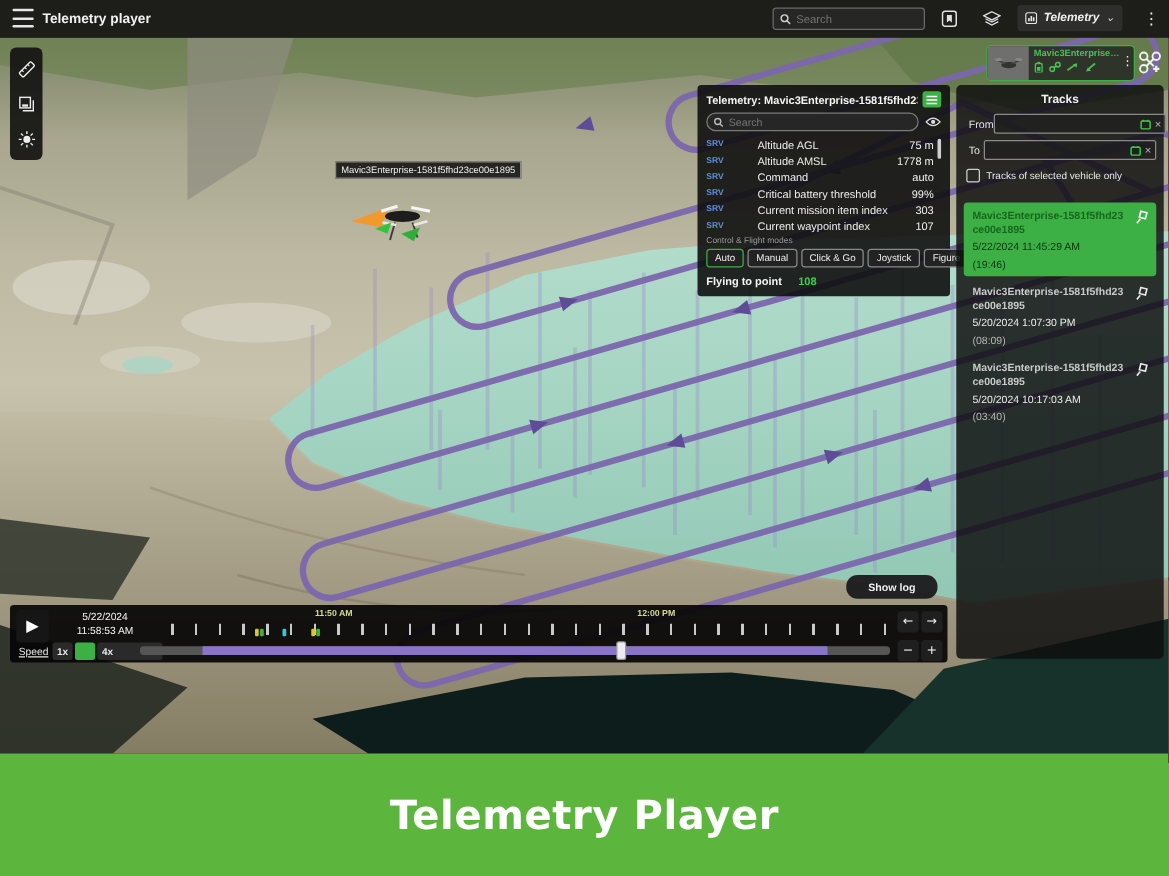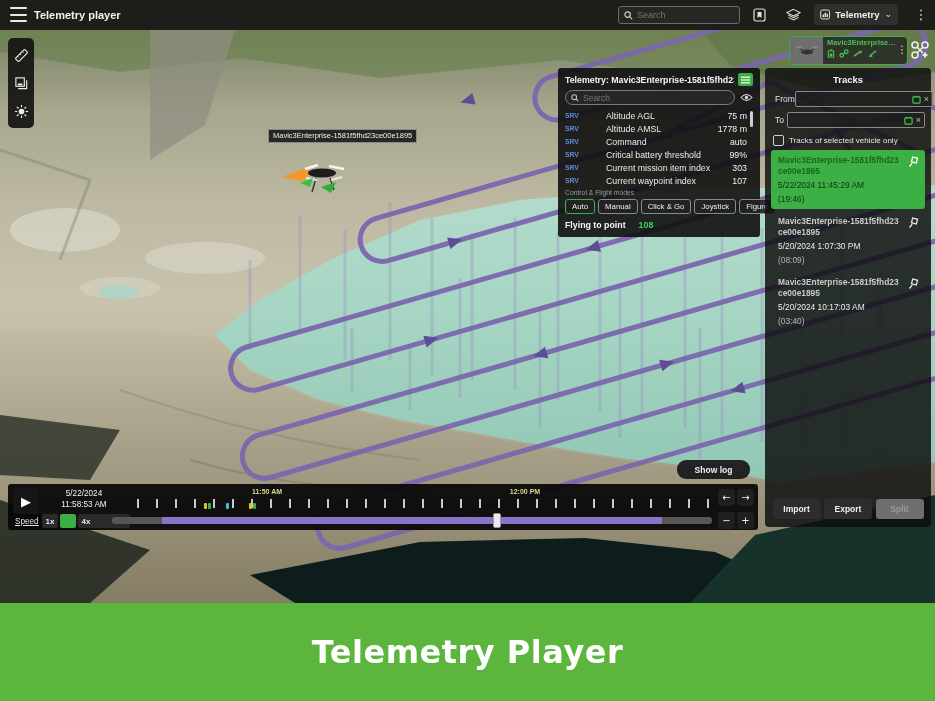--- a/index.html
+++ b/index.html
@@ -9,21 +9,21 @@
 
   
   .topbar { position:absolute; left:0; top:0; width:935px; height:30px; background:#1d1d1a; display:flex; align-items:center; z-index:50; }
   .hamburger { position:absolute; left:10px; top:7px; width:17px; height:15px; display:flex; flex-direction:column; justify-content:space-between; cursor:pointer; }
   .hamburger span { display:block; height:2px; background:#e8e8e8; border-radius:1px; }
   .app-title { position:absolute; left:34px; top:9px; font-size:11px; font-weight:700; color:#f2f2f2; }
   .top-search { position:absolute; left:618px; top:6px; width:122px; height:18px; background:#262624; border:1px solid #6a6a6a; border-radius:3px; display:flex; align-items:center; padding:0 5px; }
   .top-search input { flex:1; background:transparent; border:none; outline:none; color:#ddd; font-size:9px; font-family:"Liberation Sans",sans-serif; min-width:0; }
   .top-search svg { margin-right:4px; flex:none; }
   .topbar-icon { position:absolute; top:5px; width:20px; height:20px; display:flex; align-items:center; justify-content:center; cursor:pointer; }
-  .view-dropdown { position:absolute; left:814px; top:4px; width:84px; height:21px; background:#2e2e2c; border-radius:3px; display:flex; align-items:center; padding:0 6px; gap:5px; cursor:pointer; }
+  .view-dropdown { position:absolute; left:814px; top:4px; width:84px; height:21px; background:#2e2e2c; border-radius:3px; display:flex; align-items:center; padding:0 6px; gap:5px; cursor:pointer;font-style:italic; }
   .view-dropdown .vd-label { color:#f0f0f0; font-size:9.5px; font-weight:700; flex:1; }
   .view-dropdown .vd-chevron { color:#ddd; font-size:9px; line-height:1; }
   .kebab { position:absolute; left:912px; top:5px; width:18px; height:20px; color:#e8e8e8; font-size:13px; text-align:center; line-height:20px; cursor:pointer; }
 
   
   .map { position:absolute; left:0; top:30px; width:935px; height:573px; overflow:hidden; }
   .map svg.terrain { position:absolute; left:0; top:0; }
   .vehicle-label { position:absolute; left:268px; top:99px; background:rgba(8,8,8,.82); border:1px solid #8a8a8a; color:#efefef; font-size:7.5px; padding:1px 4px 2px; white-space:nowrap; z-index:5; }
 
   
@@ -64,21 +64,21 @@
   .add-vehicle { position:absolute; left:909px; top:8px; width:22px; height:24px; display:flex; align-items:center; justify-content:center; cursor:pointer; z-index:12; }
 
   
   .tracks { position:absolute; left:765px; top:38px; width:166px; height:459px; background:rgba(14,14,14,.84); border-radius:4px; z-index:11; padding:6px 6px 0; }
   .tracks-title { text-align:center; color:#f2f2f2; font-size:9.5px; font-weight:700; margin-bottom:6px; }
   .date-row { display:flex; align-items:center; margin-bottom:5px; }
   .date-row .dlabel { width:46px; color:#e5e5e5; font-size:8.5px; padding-left:4px; }
   .datebox { flex:1; height:16px; border:1px solid #8a8a8a; border-radius:2px; background:rgba(30,30,30,.6); display:flex; align-items:center; padding:0 3px; gap:3px; }
   .datebox input { flex:1; min-width:0; background:transparent; border:none; outline:none; color:#ddd; font-size:8px; font-family:"Liberation Sans",sans-serif; }
   .datebox .x { color:#bdbdbd; font-size:9px; line-height:1; cursor:pointer; }
-  .chk-row { display:flex; align-items:center; gap:5px; margin:7px 0 4px; padding-left:2px; }
+  .chk-row { display:flex; align-items:center; gap:5px; margin:7px 0 16px; padding-left:2px; }
   .chk { width:11px; height:11px; border:1.5px solid #cfcfcf; border-radius:2px; background:transparent; cursor:pointer; flex:none; }
   .chk-label { color:#e8e8e8; font-size:8px; }
   .track-card { position:relative; padding:5px 22px 5px 7px; margin-bottom:2px; border-radius:3px; cursor:pointer; }
   .track-card .tk-name { font-size:8.4px; font-weight:700; color:#cacaca; line-height:1.25; word-break:break-all; }
   .track-card .tk-start { font-size:8.4px; color:#ededed; margin-top:4px; }
   .track-card .tk-dur { font-size:8.4px; color:#b5b5b5; margin-top:4px; }
   .track-card.selected { background:#3cb044; }
   .track-card.selected .tk-name { color:#17671c; }
   .track-card.selected .tk-start { color:#0d3310; }
   .track-card.selected .tk-dur { color:#0d3310; }
@@ -493,25 +493,20 @@
         <div class="tk-start">5/20/2024 10:17:03 AM</div>
         <div class="tk-dur">(03:40)</div>
         <svg class="tk-pin" width="12" height="12" viewBox="0 0 12 12">
             <g stroke="#e8e8e8" stroke-width="1.3" fill="none">
               <path d="M4 1.5 h5 v5 h-5 z" transform="rotate(14 6.5 4)"></path>
               <line x1="4.2" y1="7.2" x2="1.5" y2="10.5"></line>
             </g>
           </svg>
       </div>
 
-      <div class="tracks-buttons">
-        <button class="tbtn">Import</button>
-        <button class="tbtn">Export</button>
-        <button class="tbtn disabled">Split</button>
-      </div>
     </div>
 
     <div class="playerbar">
       <button class="play-btn">▶</button>
       <div class="pdate">
         <div>5/22/2024</div>
         <div>11:58:53 AM</div>
       </div>
 
       <div class="timeline">

